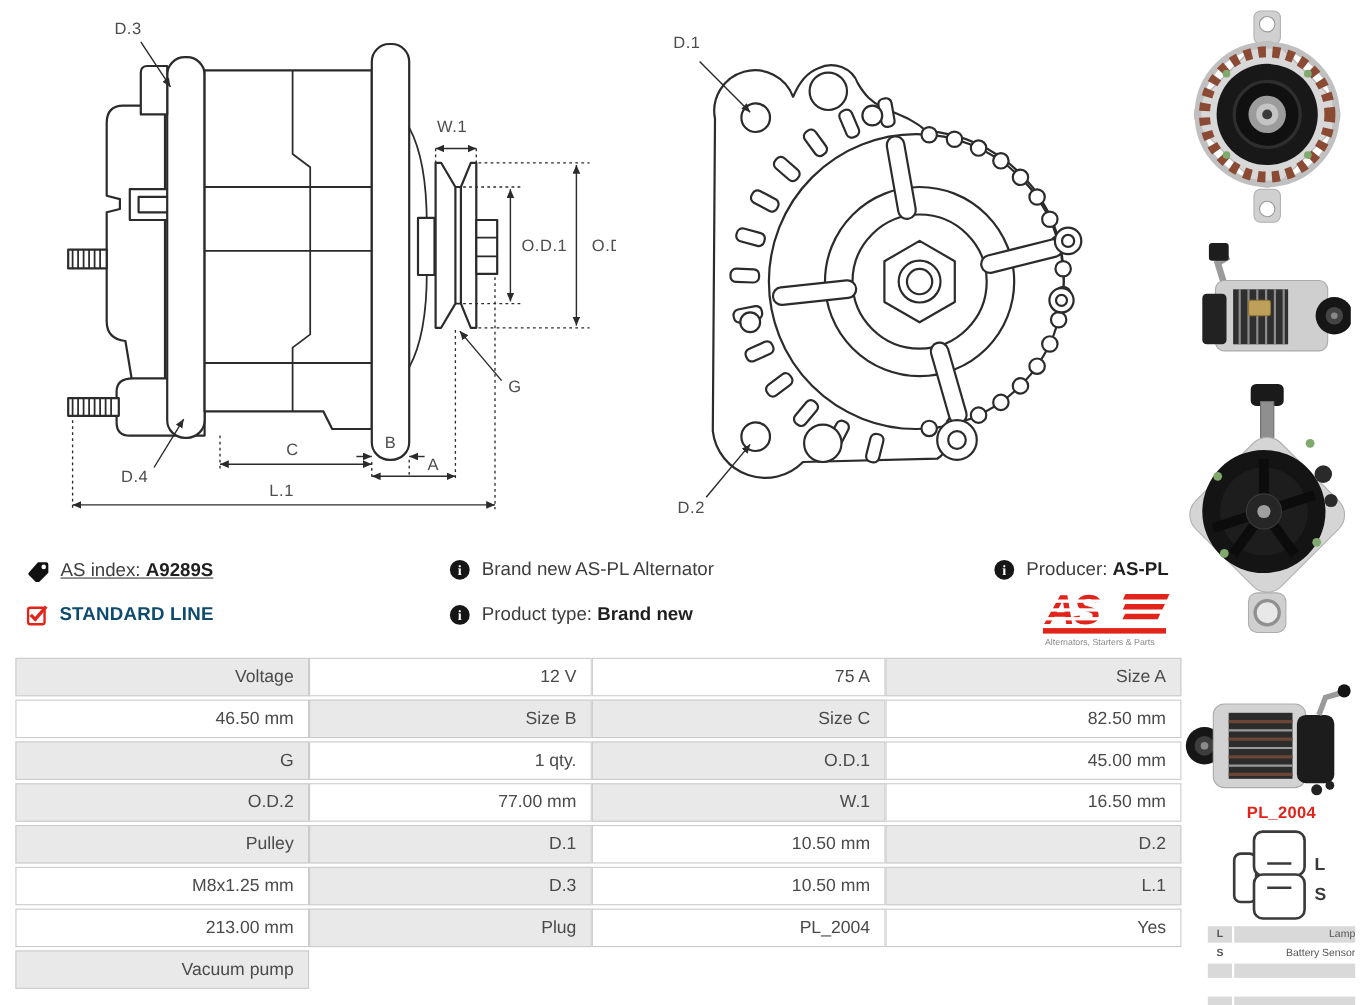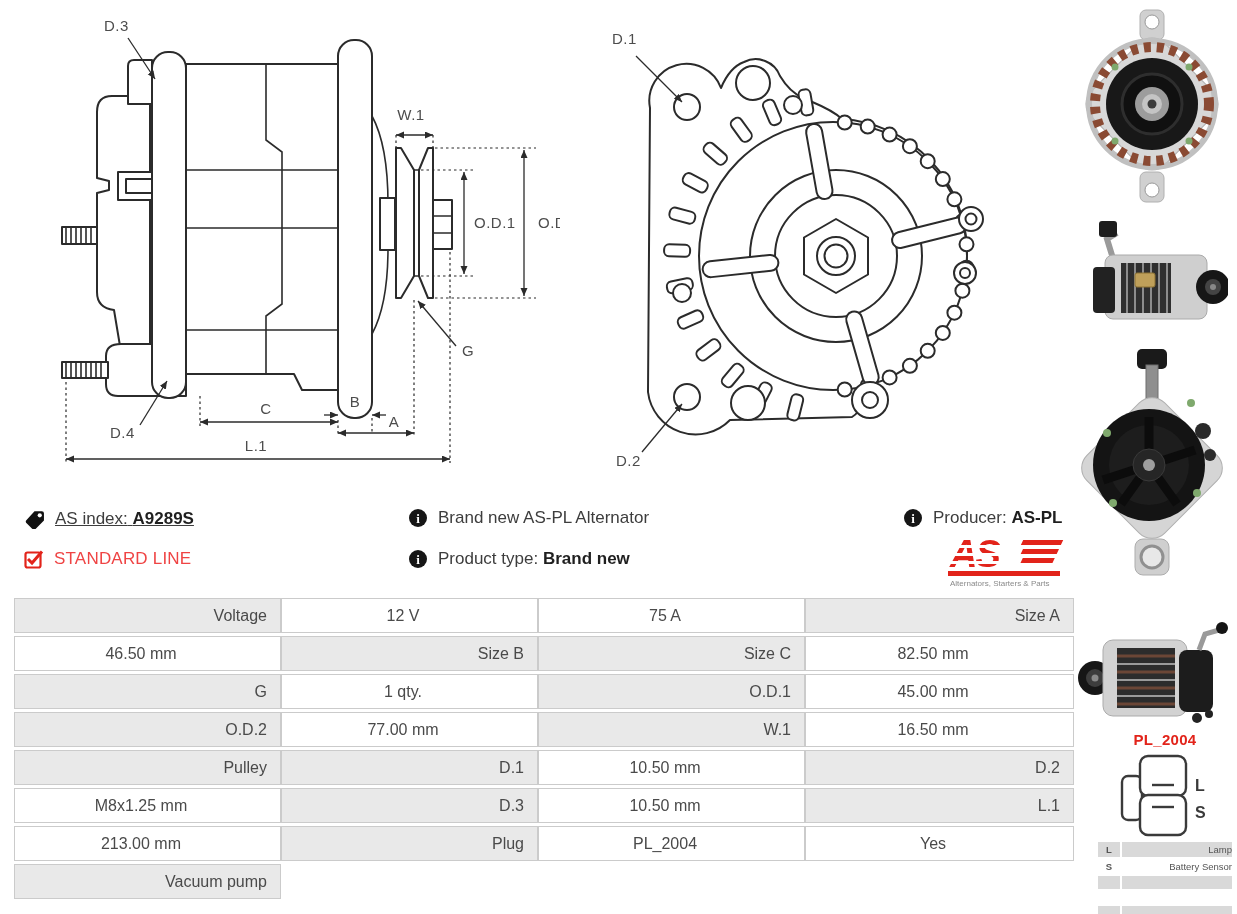--- a/index.html
+++ b/index.html
@@ -12,29 +12,29 @@
   .draw path,.draw rect,.draw line,.draw circle,.draw polygon{vector-effect:none;}
   .body-ln{fill:#fff;stroke:#2b2b2b;stroke-width:2;stroke-linejoin:round;}
   .thin-ln{fill:none;stroke:#2b2b2b;stroke-width:1.6;}
   .dim-ln{fill:none;stroke:#2b2b2b;stroke-width:1.3;}
   .dot-ln{fill:none;stroke:#2b2b2b;stroke-width:1.2;stroke-dasharray:2.5,3;}
   .dim-label{font-family:"Liberation Sans",sans-serif;font-size:15px;fill:#4d4d4d;letter-spacing:.5px;}
 
   
   .info-item{position:absolute;display:flex;align-items:center;gap:10px;font-size:17px;color:#3d3d3d;white-space:nowrap;}
   .info-item b{color:#1f1f1f;}
-  .std-line{color:#ef4444;font-weight:normal;letter-spacing:.2px;}
+  .std-line{color:#0c4a6e;font-weight:bold;letter-spacing:.2px;}
 
   
   .spec{position:absolute;left:14px;top:598px;width:1192px;display:grid;
         grid-template-columns:267px 257px 267px 269px;grid-auto-rows:35px;row-gap:3px;}
   .spec .cell{border:1px solid #cbcbcb;line-height:33px;font-size:16px;color:#4a4a4a;
               text-align:right;padding-right:13px;box-sizing:border-box;}
   .spec .lab{background:#e9e9e9;}
-  .spec .val{background:#fff;text-align:center;}
+  .spec .val{background:#fff;}
 
   
   .plug-title{position:absolute;left:1098px;top:731px;width:134px;text-align:center;
               color:#e2231a;font-weight:bold;font-size:15px;letter-spacing:.3px;}
   .legend{position:absolute;left:1098px;top:842px;width:134px;font-size:9.5px;color:#555;}
   .legend .lrow{display:flex;gap:2px;margin-bottom:2px;}
   .legend .k{width:22px;text-align:center;font-weight:bold;}
   .legend .v{flex:1;padding-left:6px;text-align:right;}
   .legend .g{background:#d9d9d9;}
   .legend .w{background:#fff;}

